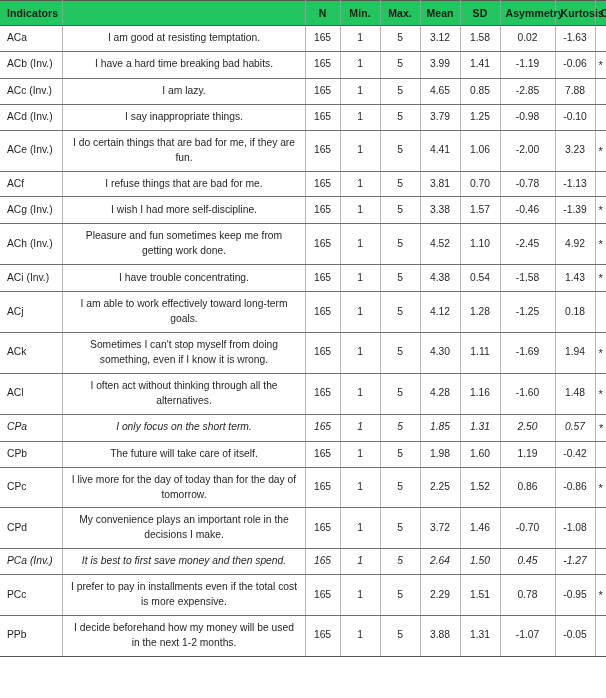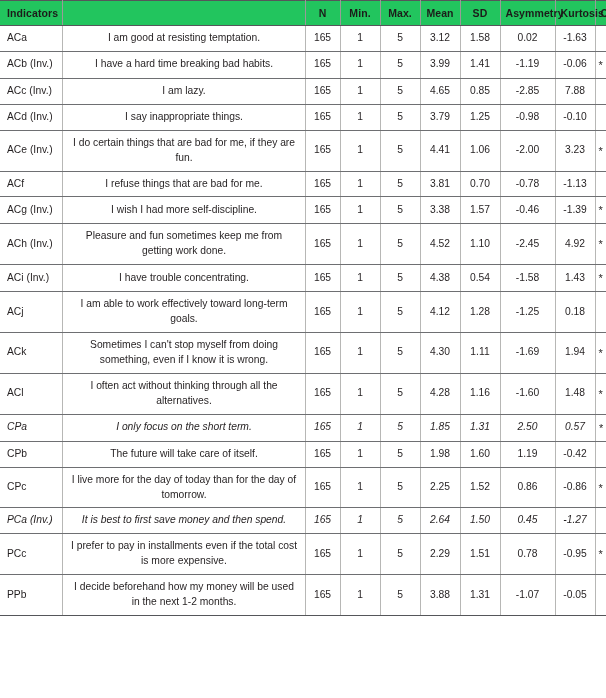--- a/index.html
+++ b/index.html
@@ -301,20 +301,32 @@
         <td class="cell-desc">I live more for the day of today than for the day of tomorrow.</td>
         <td class="cell-num">165</td>
         <td class="cell-num">1</td>
         <td class="cell-num">5</td>
         <td class="cell-num">2.25</td>
         <td class="cell-num">1.52</td>
         <td class="cell-num">0.86</td>
         <td class="cell-num">-0.86</td>
         <td class="cell-cfa"><span class="star-mark">*</span></td>
       </tr>
+      <tr>
+        <td class="cell-ind">CPd</td>
+        <td class="cell-desc">My convenience plays an important role in the decisions I make.</td>
+        <td class="cell-num">165</td>
+        <td class="cell-num">1</td>
+        <td class="cell-num">5</td>
+        <td class="cell-num">3.72</td>
+        <td class="cell-num">1.46</td>
+        <td class="cell-num">-0.70</td>
+        <td class="cell-num">-1.08</td>
+        <td class="cell-cfa"></td>
+      </tr>
       <tr class="group-start">
         <td class="cell-ind">PCa (Inv.)</td>
         <td class="cell-desc">It is best to first save money and then spend.</td>
         <td class="cell-num">165</td>
         <td class="cell-num">1</td>
         <td class="cell-num">5</td>
         <td class="cell-num">2.64</td>
         <td class="cell-num">1.50</td>
         <td class="cell-num">0.45</td>
         <td class="cell-num">-1.27</td>

